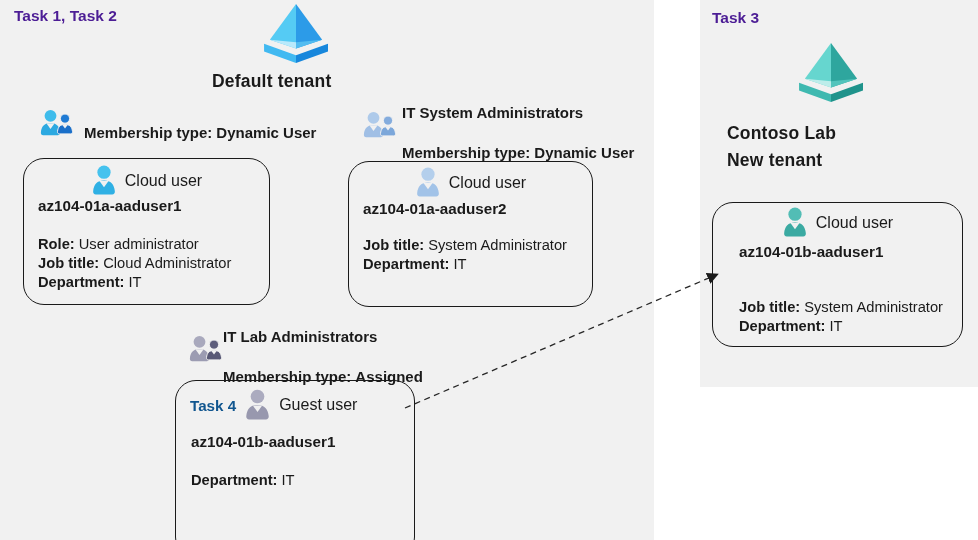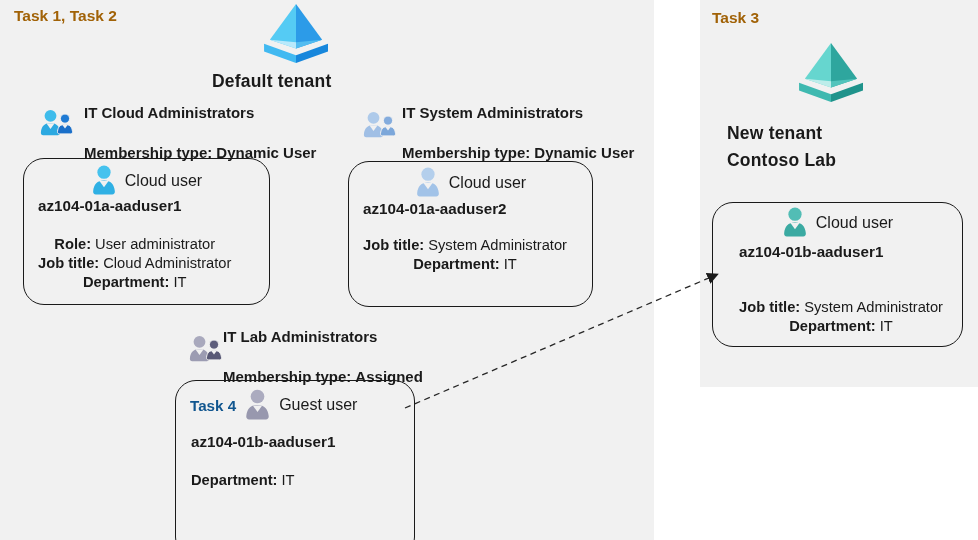--- a/index.html
+++ b/index.html
@@ -2,32 +2,32 @@
 <html><head>
 <meta charset="utf-8">
 <style>
   html,body{margin:0;padding:0;}
   body{
     width:978px;height:540px;position:relative;background:#ffffff;
     font-family:"Liberation Sans",sans-serif;color:#1a1a1a;overflow:hidden;
   }
   .abs{position:absolute;}
   .panel{position:absolute;background:#f1f1f1;}
-  .task{position:absolute;font-weight:700;font-size:15.5px;color:#a16207;}
+  .task{position:absolute;font-weight:700;font-size:15.5px;color:#4c1d95;}
   .tenant-title{position:absolute;font-weight:700;font-size:17.5px;letter-spacing:.2px;line-height:27px;}
   .group-title{font-weight:700;font-size:15px;line-height:20px;white-space:nowrap;}
   .member-line{font-size:15px;line-height:20px;margin-top:20px;white-space:nowrap;font-weight:bold;}
   .member-line b{margin-right:4px;}
   .card{position:absolute;border:1.6px solid #1a1a1a;border-radius:21px;box-sizing:border-box;}
   .card-head{position:absolute;left:0;right:0;display:flex;align-items:center;justify-content:center;gap:8px;}
   .card-head.left-align{justify-content:flex-start;}
   .user-type{font-size:16px;}
   .task-inline{font-weight:700;font-size:15.2px;color:#11568f;}
   .user-name{position:absolute;font-weight:700;font-size:15.2px;white-space:nowrap;}
-  .details{position:absolute;font-size:14.7px;line-height:19px;white-space:nowrap;text-align:center;}
+  .details{position:absolute;font-size:14.7px;line-height:19px;white-space:nowrap;}
   .details b{margin-right:4px;}
   svg{display:block;}
   .overlay{position:absolute;left:0;top:0;pointer-events:none;}
 </style>
 </head>
 <body>
 
 <div class="panel" style="left:0;top:0;width:654px;height:540px"></div>
 <div class="panel" style="left:700px;top:0;width:278px;height:387px"></div>
 
@@ -46,21 +46,20 @@
 
 <svg class="abs" style="left:38px;top:109px" width="36" height="30" viewBox="0 0 36 30">
   <circle cx="12.5" cy="6.8" r="5.9" fill="#3FBCEB"></circle>
   <path d="M12.5,14 C6.4,14 3.4,17.4 2.9,23.4 C2.7,25 3.6,26.2 5.2,26.2 L19.8,26.2 C21.4,26.2 22.3,25 22.1,23.4 C21.6,17.4 18.6,14 12.5,14 Z" fill="#2CA9E1"></path>
   <polygon points="8.4,14.3 16.6,14.3 12.5,20" fill="#F1F1F1"></polygon>
   <circle cx="27" cy="9.6" r="4.6" fill="#1F7BD4" stroke="#F1F1F1" stroke-width="1"></circle>
   <path d="M27,15.4 C22.2,15.4 19.9,18 19.5,22.6 C19.4,23.9 20.1,24.9 21.4,24.9 L32.6,24.9 C33.9,24.9 34.6,23.9 34.5,22.6 C34.1,18 31.8,15.4 27,15.4 Z" fill="#1A6FC9" stroke="#F1F1F1" stroke-width="1"></path>
   <polygon points="24.2,15.8 29.8,15.8 27,19.6" fill="#F1F1F1"></polygon>
 </svg>
 <div class="abs" style="left:84px;top:103px">
-  <div class="group-title">IT Cloud Administrators</div>
   <div class="member-line"><b>Membership type:</b><span>Dynamic User</span></div>
 </div>
 
 <svg class="abs" style="left:361px;top:111px" width="36" height="30" viewBox="0 0 36 30">
   <circle cx="12.5" cy="6.8" r="5.9" fill="#AECAEA"></circle>
   <path d="M12.5,14 C6.4,14 3.4,17.4 2.9,23.4 C2.7,25 3.6,26.2 5.2,26.2 L19.8,26.2 C21.4,26.2 22.3,25 22.1,23.4 C21.6,17.4 18.6,14 12.5,14 Z" fill="#A0BFE5"></path>
   <polygon points="8.4,14.3 16.6,14.3 12.5,20" fill="#F1F1F1"></polygon>
   <circle cx="27" cy="9.6" r="4.6" fill="#84ACDD" stroke="#F1F1F1" stroke-width="1"></circle>
   <path d="M27,15.4 C22.2,15.4 19.9,18 19.5,22.6 C19.4,23.9 20.1,24.9 21.4,24.9 L32.6,24.9 C33.9,24.9 34.6,23.9 34.5,22.6 C34.1,18 31.8,15.4 27,15.4 Z" fill="#7CA7DA" stroke="#F1F1F1" stroke-width="1"></path>
   <polygon points="24.2,15.8 29.8,15.8 27,19.6" fill="#F1F1F1"></polygon>
@@ -137,22 +136,22 @@
 <svg class="abs" style="left:795px;top:42px" width="72" height="62" viewBox="0 0 72 64">
   <polygon points="36,1 9,38 36,47" fill="#66D6CF"></polygon>
   <polygon points="36,1 63,38 36,47" fill="#2EA69E"></polygon>
   <polygon points="9,38 36,40.5 36,47" fill="#BDEDEA"></polygon>
   <polygon points="63,38 36,40.5 36,47" fill="#52C4BC"></polygon>
   <polygon points="3,42 36,54 36,62 3,50" fill="#3FB9B0"></polygon>
   <polygon points="69,42 36,54 36,62 69,50" fill="#1F938B"></polygon>
 </svg>
 
 <div class="tenant-title" style="left:727px;top:120px;width:200px">
+  <div>Contoso Lab</div>
   <div>New tenant</div>
-  <div>Contoso Lab</div>
 </div>
 
 <div class="card" style="left:712px;top:202px;width:251px;height:145px">
   <div class="card-head" style="top:4px">
     <svg width="26" height="31" viewBox="0 0 24 30">
       <circle cx="12" cy="7" r="6.4" fill="#52BDB5"></circle>
       <path d="M12,15 C5.4,15 2.1,18.8 1.5,25.4 C1.3,27.2 2.3,28.6 4.1,28.6 L19.9,28.6 C21.7,28.6 22.7,27.2 22.5,25.4 C21.9,18.8 18.6,15 12,15 Z" fill="#3BAAA2"></path>
       <polygon points="7.6,15.4 16.4,15.4 12,21.6" fill="#F1F1F1"></polygon>
     </svg>
     <span class="user-type">Cloud user</span>

